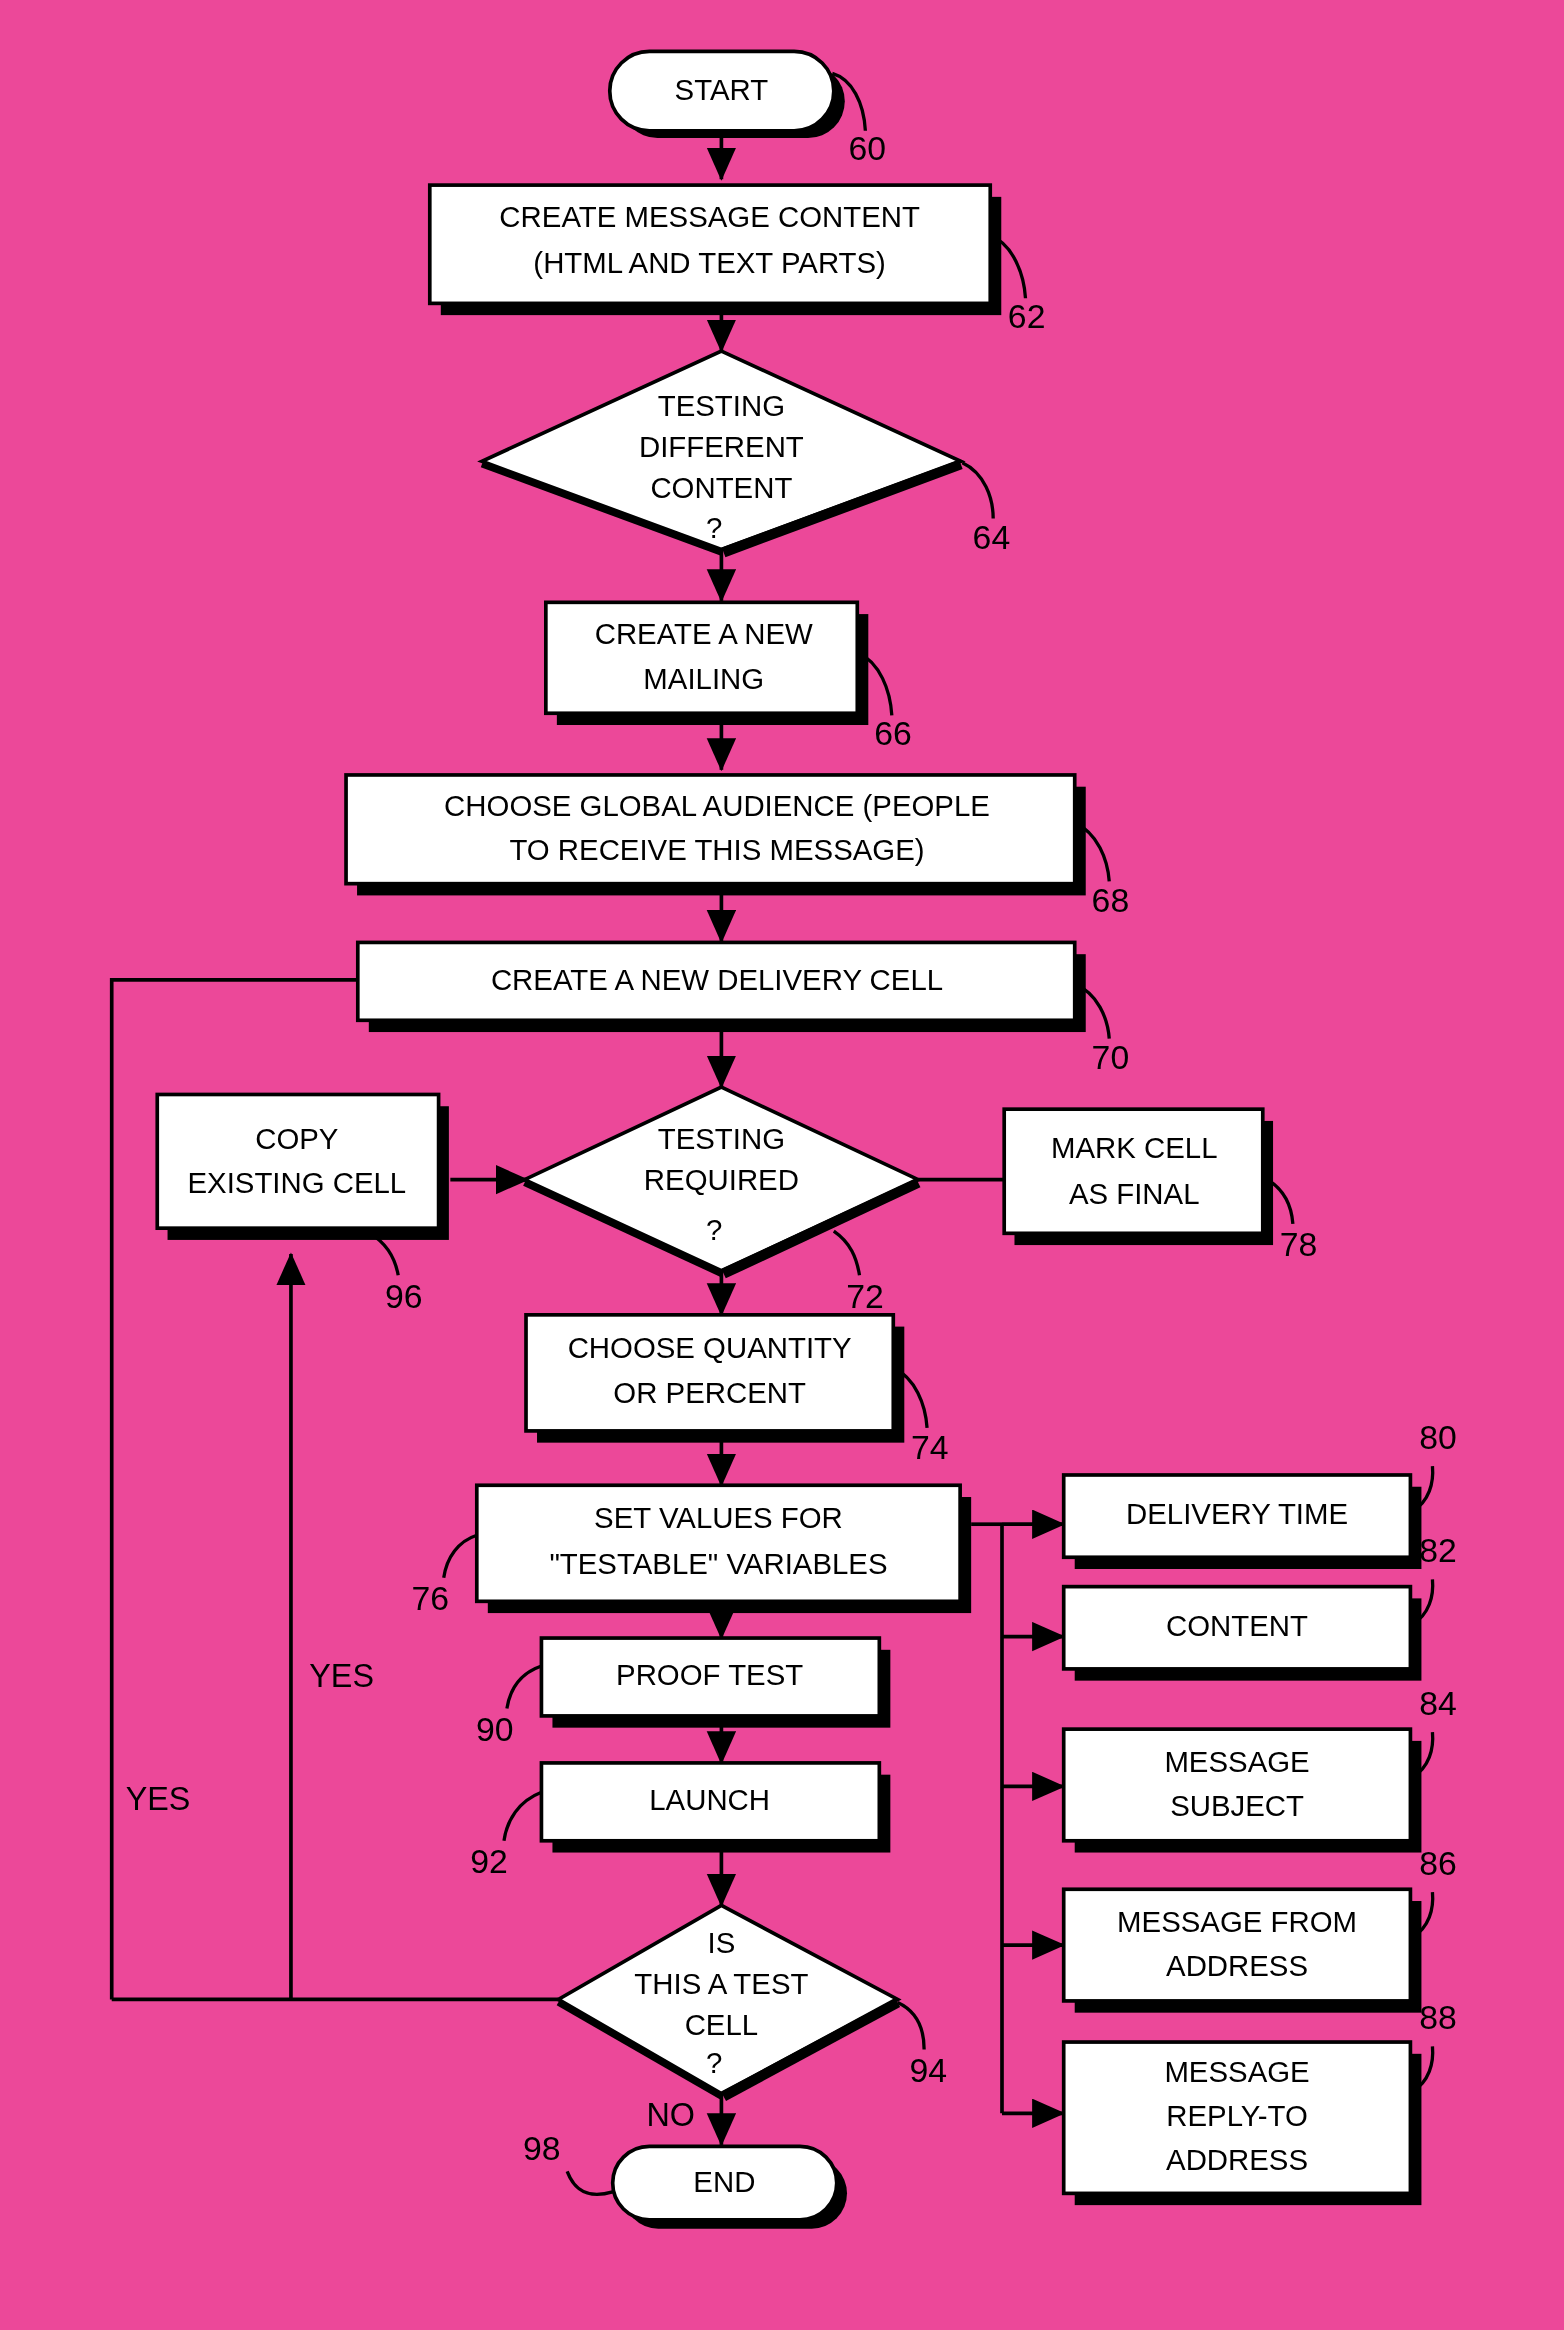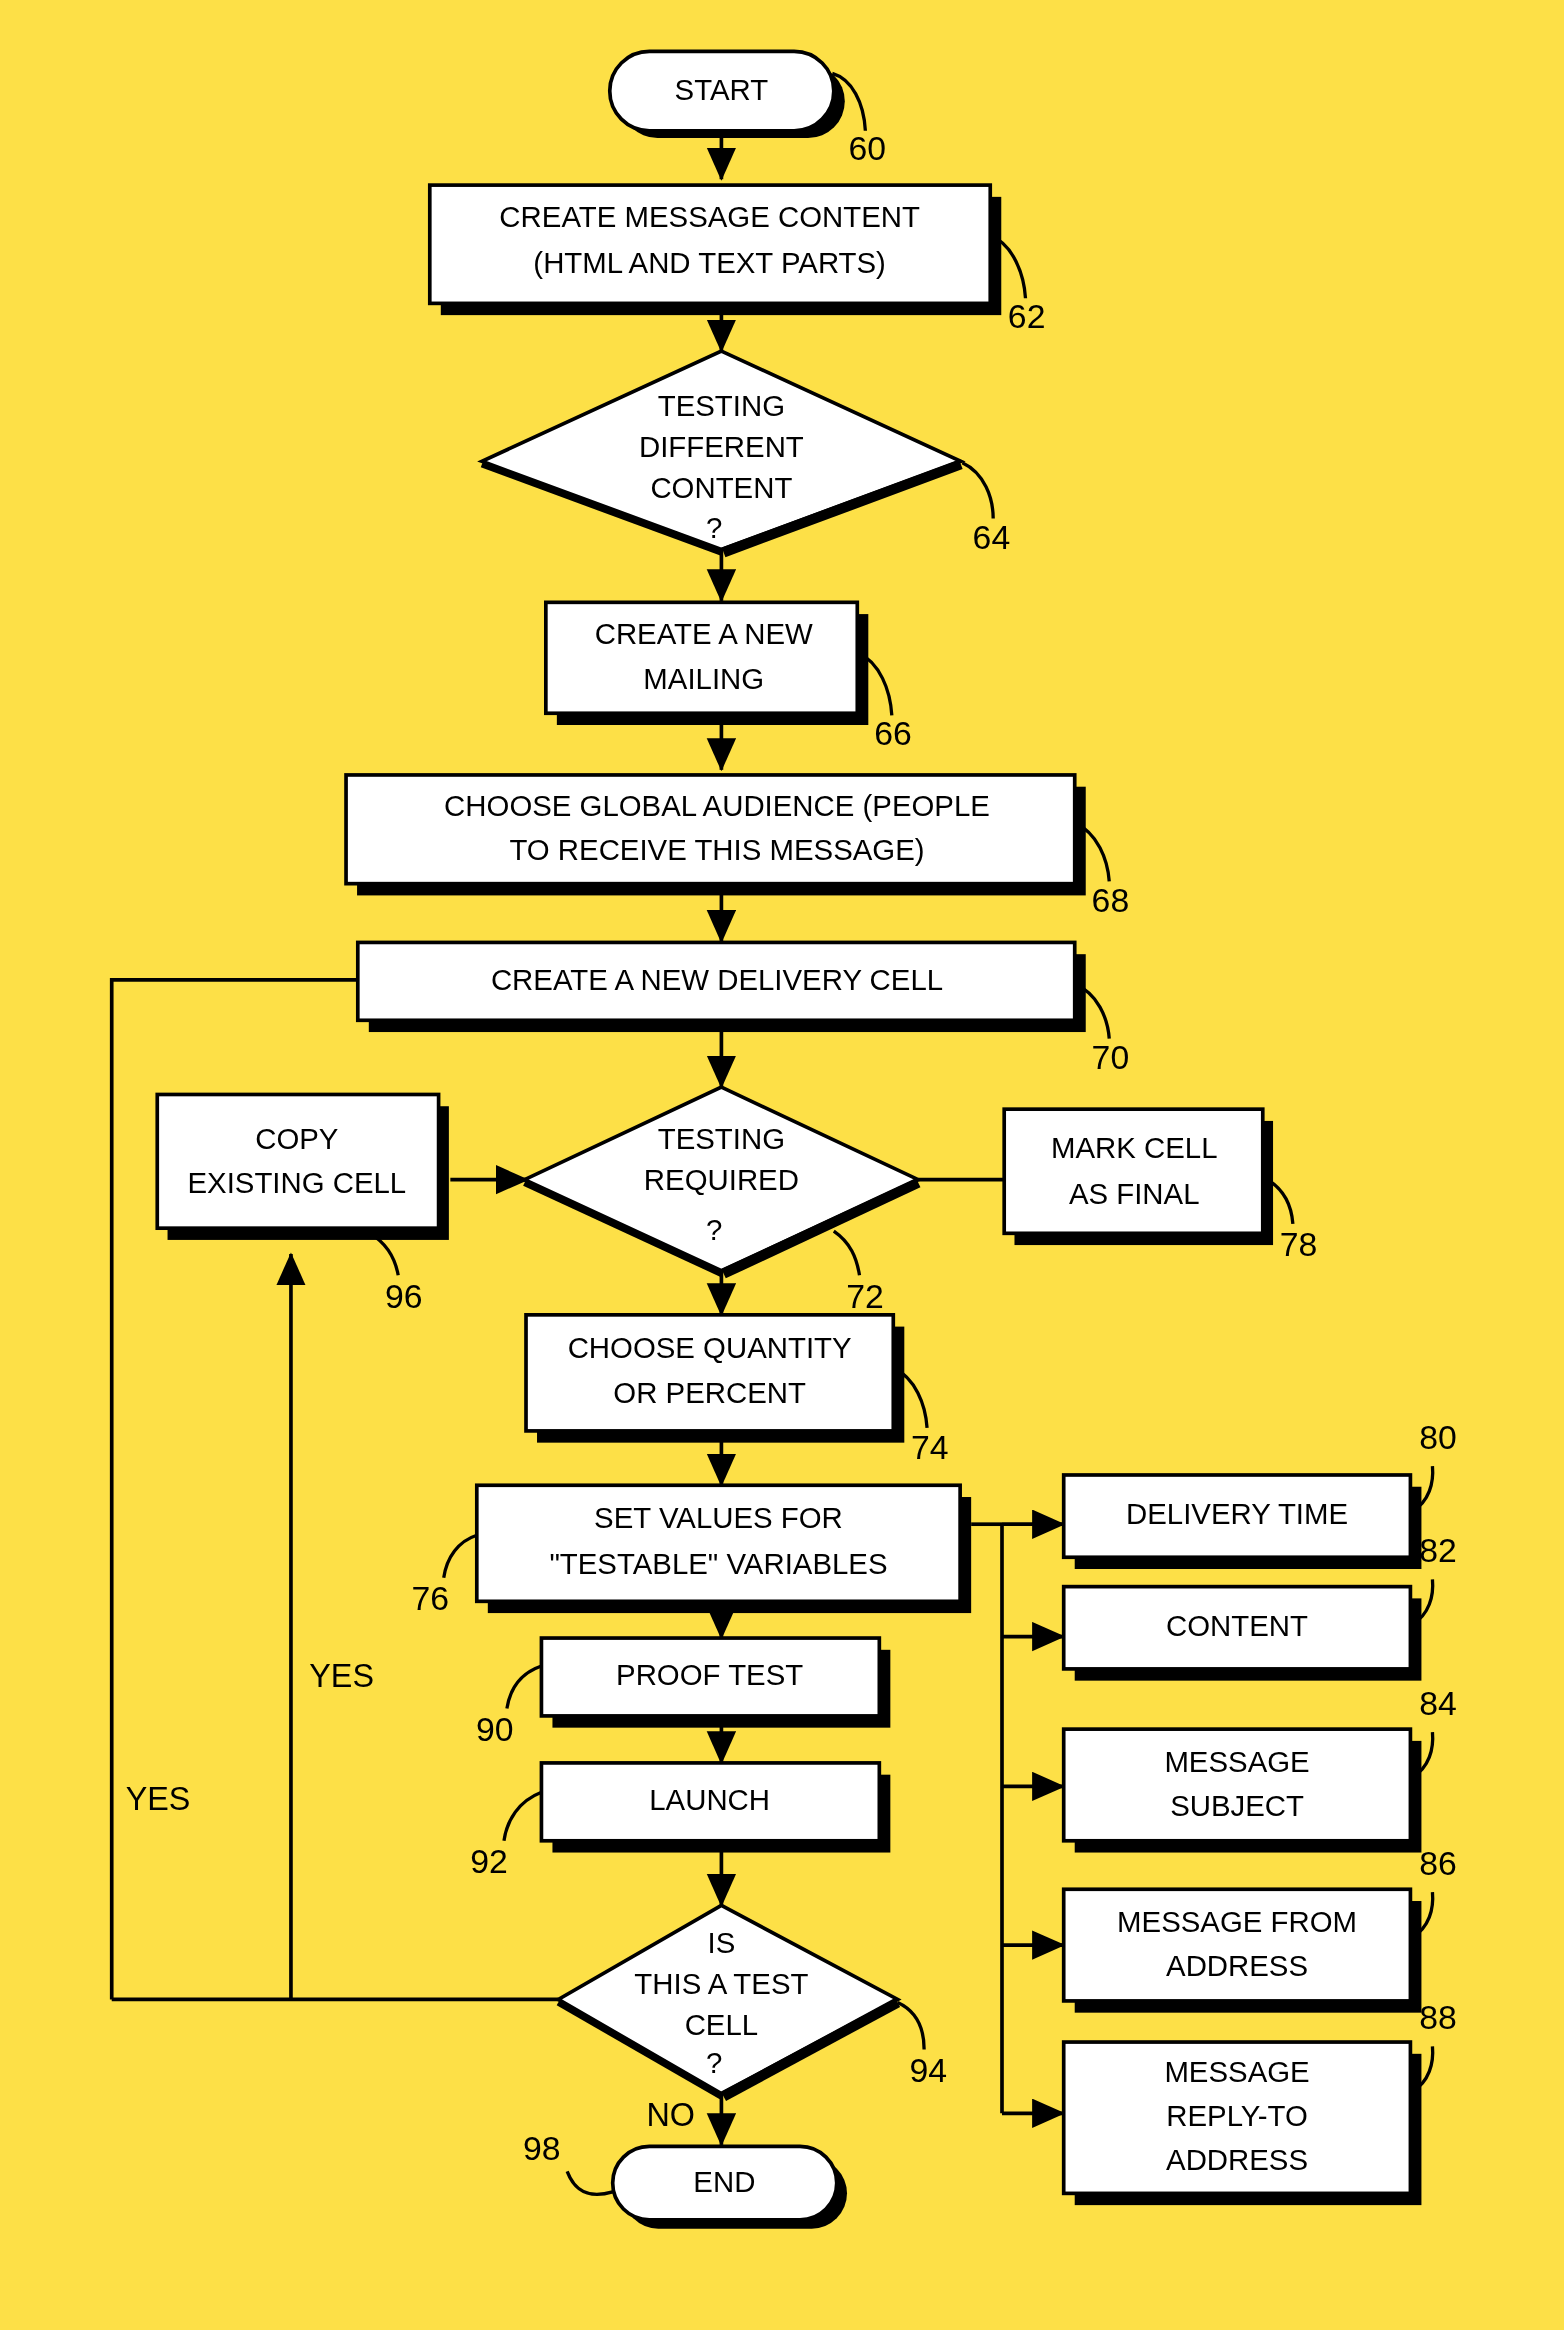--- a/index.html
+++ b/index.html
@@ -7,21 +7,21 @@
     padding: 0;
     background: #ffffff;
   }
   body {
     font-family: "Liberation Sans", sans-serif;
   }
   #stage {
     position: relative;
     width: 1564px;
     height: 2330px;
-    background: #fde047;
+    background: #ec4899;
     overflow: hidden;
   }
   svg.flow {
     position: absolute;
     top: 0;
     left: 0;
     width: 1564px;
     height: 2330px;
     display: block;
   }

